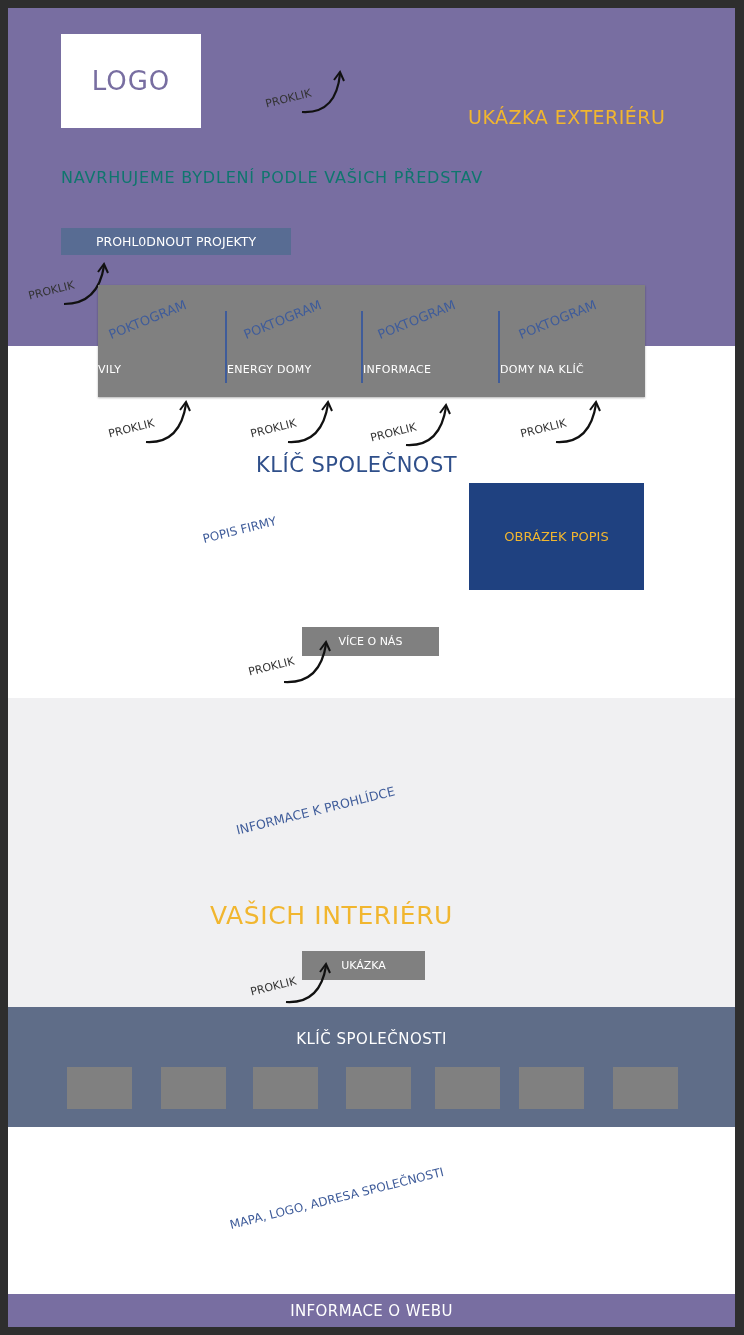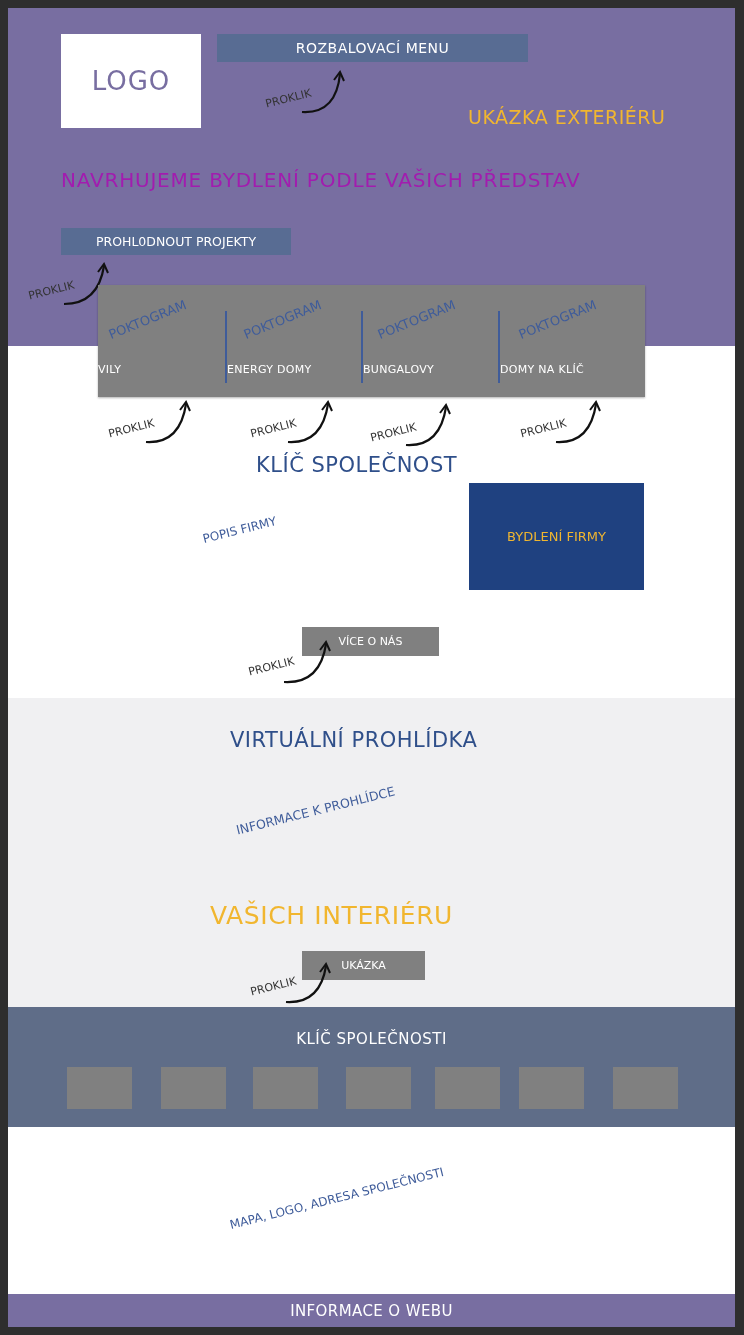--- a/index.html
+++ b/index.html
@@ -6,21 +6,21 @@
   body { width:744px; height:1335px; background:#2e2e2e; position:relative; overflow:hidden;
          font-family:"DejaVu Sans", sans-serif; }
   .page { position:absolute; left:8px; top:8px; width:727px; height:1319px; background:#ffffff; overflow:hidden; }
   .abs { position:absolute; }
   .hero { left:0; top:0; width:727px; height:338px; background:#786ea1; }
   .logo-box { left:53px; top:26px; width:140px; height:94px; background:#ffffff; display:flex; align-items:center; justify-content:center;
               color:#786ea1; font-size:26px; letter-spacing:1px; }
   .menu-bar { left:209px; top:26px; width:311px; height:28px; background:#586c93; color:#ffffff; font-size:14px;
               display:flex; align-items:center; justify-content:center; letter-spacing:0.5px; }
   .ext { left:460px; top:98px; color:#f1b62f; font-size:19px; letter-spacing:0.5px; }
-  .hero-title { left:53px; top:160px; color:#a21caf; font-size:20px; letter-spacing:0.8px; }
+  .hero-title { left:53px; top:160px; color:#0f766e; font-size:16px; letter-spacing:0.8px; }
   .projects-btn { left:53px; top:220px; width:230px; height:27px; background:#586c93; color:#ffffff; font-size:12.5px;
                   display:flex; align-items:center; justify-content:center; }
   .cat-bar { left:90px; top:277px; width:547px; height:112px; background:#808080; box-shadow:0 1px 2px rgba(0,0,0,0.3); }
   .cat { position:absolute; top:0; height:112px; }
   .cat .picto { position:absolute; top:22px; color:#3f5c9a; font-size:13px; transform:rotate(-22deg); transform-origin:left bottom; white-space:nowrap; }
   .cat .lbl { position:absolute; top:78px; width:100%; text-align:left; color:#ffffff; font-size:11px; letter-spacing:0.3px; }
   .divider { position:absolute; top:26px; width:2px; height:72px; background:#3f5c9a; }
   .proklik { color:#333; font-size:11px; transform:rotate(-14deg); white-space:nowrap; }
   .arrow svg { overflow:visible; }
   .h-blue { color:#2f4f8a; }
@@ -43,21 +43,20 @@
   .info-bar { left:0; top:1286px; width:727px; height:33px; background:#786ea1; color:#ffffff; font-size:15px;
               display:flex; align-items:center; justify-content:center; letter-spacing:0.4px; }
 </style>
 </head>
 <body>
 
 <div class="page">
 
   <div class="abs hero"></div>
   <div class="abs logo-box">LOGO</div>
-  <div class="abs menu-bar">ROZBALOVACÍ MENU</div>
 
   <div class="abs proklik" style="left:257px;top:84px;">PROKLIK</div>
   <div class="abs arrow" style="left:290px;top:60px;">
     <svg width="50" height="50">
         <path d="M4 44 Q38 46 42 6" stroke="#111" stroke-width="2.2" fill="none"></path>
         <path d="M36 12 L42 4 L46 13" stroke="#111" stroke-width="2" fill="none"></path>
       </svg>
   </div>
 
   <div class="abs ext">UKÁZKA EXTERIÉRU</div>
@@ -78,21 +77,21 @@
       <span class="lbl">VILY</span>
     </div>
     <div class="divider" style="left:127px;"></div>
     <div class="cat" style="left:129px;width:133px;">
       <span class="picto" style="left:20px;top:42px;">POKTOGRAM</span>
       <span class="lbl">ENERGY DOMY</span>
     </div>
     <div class="divider" style="left:263px;"></div>
     <div class="cat" style="left:265px;width:133px;">
       <span class="picto" style="left:18px;top:42px;">POKTOGRAM</span>
-      <span class="lbl">BUNGALOVY</span>
+      <span class="lbl">INFORMACE</span>
     </div>
     <div class="divider" style="left:400px;"></div>
     <div class="cat" style="left:402px;width:145px;">
       <span class="picto" style="left:22px;top:42px;">POKTOGRAM</span>
       <span class="lbl">DOMY NA KLÍČ</span>
     </div>
   </div>
 
   <div class="abs proklik" style="left:100px;top:414px;">PROKLIK</div>
   <div class="abs arrow" style="left:134px;top:390px;">
@@ -118,34 +117,33 @@
   <div class="abs proklik" style="left:512px;top:414px;">PROKLIK</div>
   <div class="abs arrow" style="left:544px;top:390px;">
     <svg width="50" height="50">
         <path d="M4 44 Q38 46 44 6" stroke="#111" stroke-width="2.2" fill="none"></path>
         <path d="M38 12 L44 4 L48 13" stroke="#111" stroke-width="2" fill="none"></path>
       </svg>
   </div>
 
   <div class="abs nase h-blue">KLÍČ SPOLEČNOST</div>
   <div class="abs popis">POPIS FIRMY</div>
-  <div class="abs img-firmy">BYDLENÍ FIRMY</div>
+  <div class="abs img-firmy">OBRÁZEK POPIS</div>
   <div class="abs btn-grey vice">
     <span>VÍCE O NÁS</span>
   </div>
   <div class="abs proklik" style="left:240px;top:652px;">PROKLIK</div>
   <div class="abs arrow" style="left:274px;top:630px;">
     <svg width="50" height="50">
         <path d="M2 44 Q38 46 44 6" stroke="#111" stroke-width="2.2" fill="none"></path>
         <path d="M38 12 L44 4 L48 13" stroke="#111" stroke-width="2" fill="none"></path>
       </svg>
   </div>
 
   <div class="abs tour"></div>
-  <div class="abs tour-title h-blue">VIRTUÁLNÍ PROHLÍDKA</div>
   <div class="abs tour-info">INFORMACE K PROHLÍDCE</div>
   <div class="abs int">VAŠICH INTERIÉRU</div>
   <div class="abs btn-grey ukazka">
     <span>UKÁZKA</span>
   </div>
   <div class="abs proklik" style="left:242px;top:972px;">PROKLIK</div>
   <div class="abs arrow" style="left:276px;top:952px;">
     <svg width="50" height="50">
         <path d="M2 42 Q36 44 42 6" stroke="#111" stroke-width="2.2" fill="none"></path>
         <path d="M36 12 L42 4 L46 13" stroke="#111" stroke-width="2" fill="none"></path>

